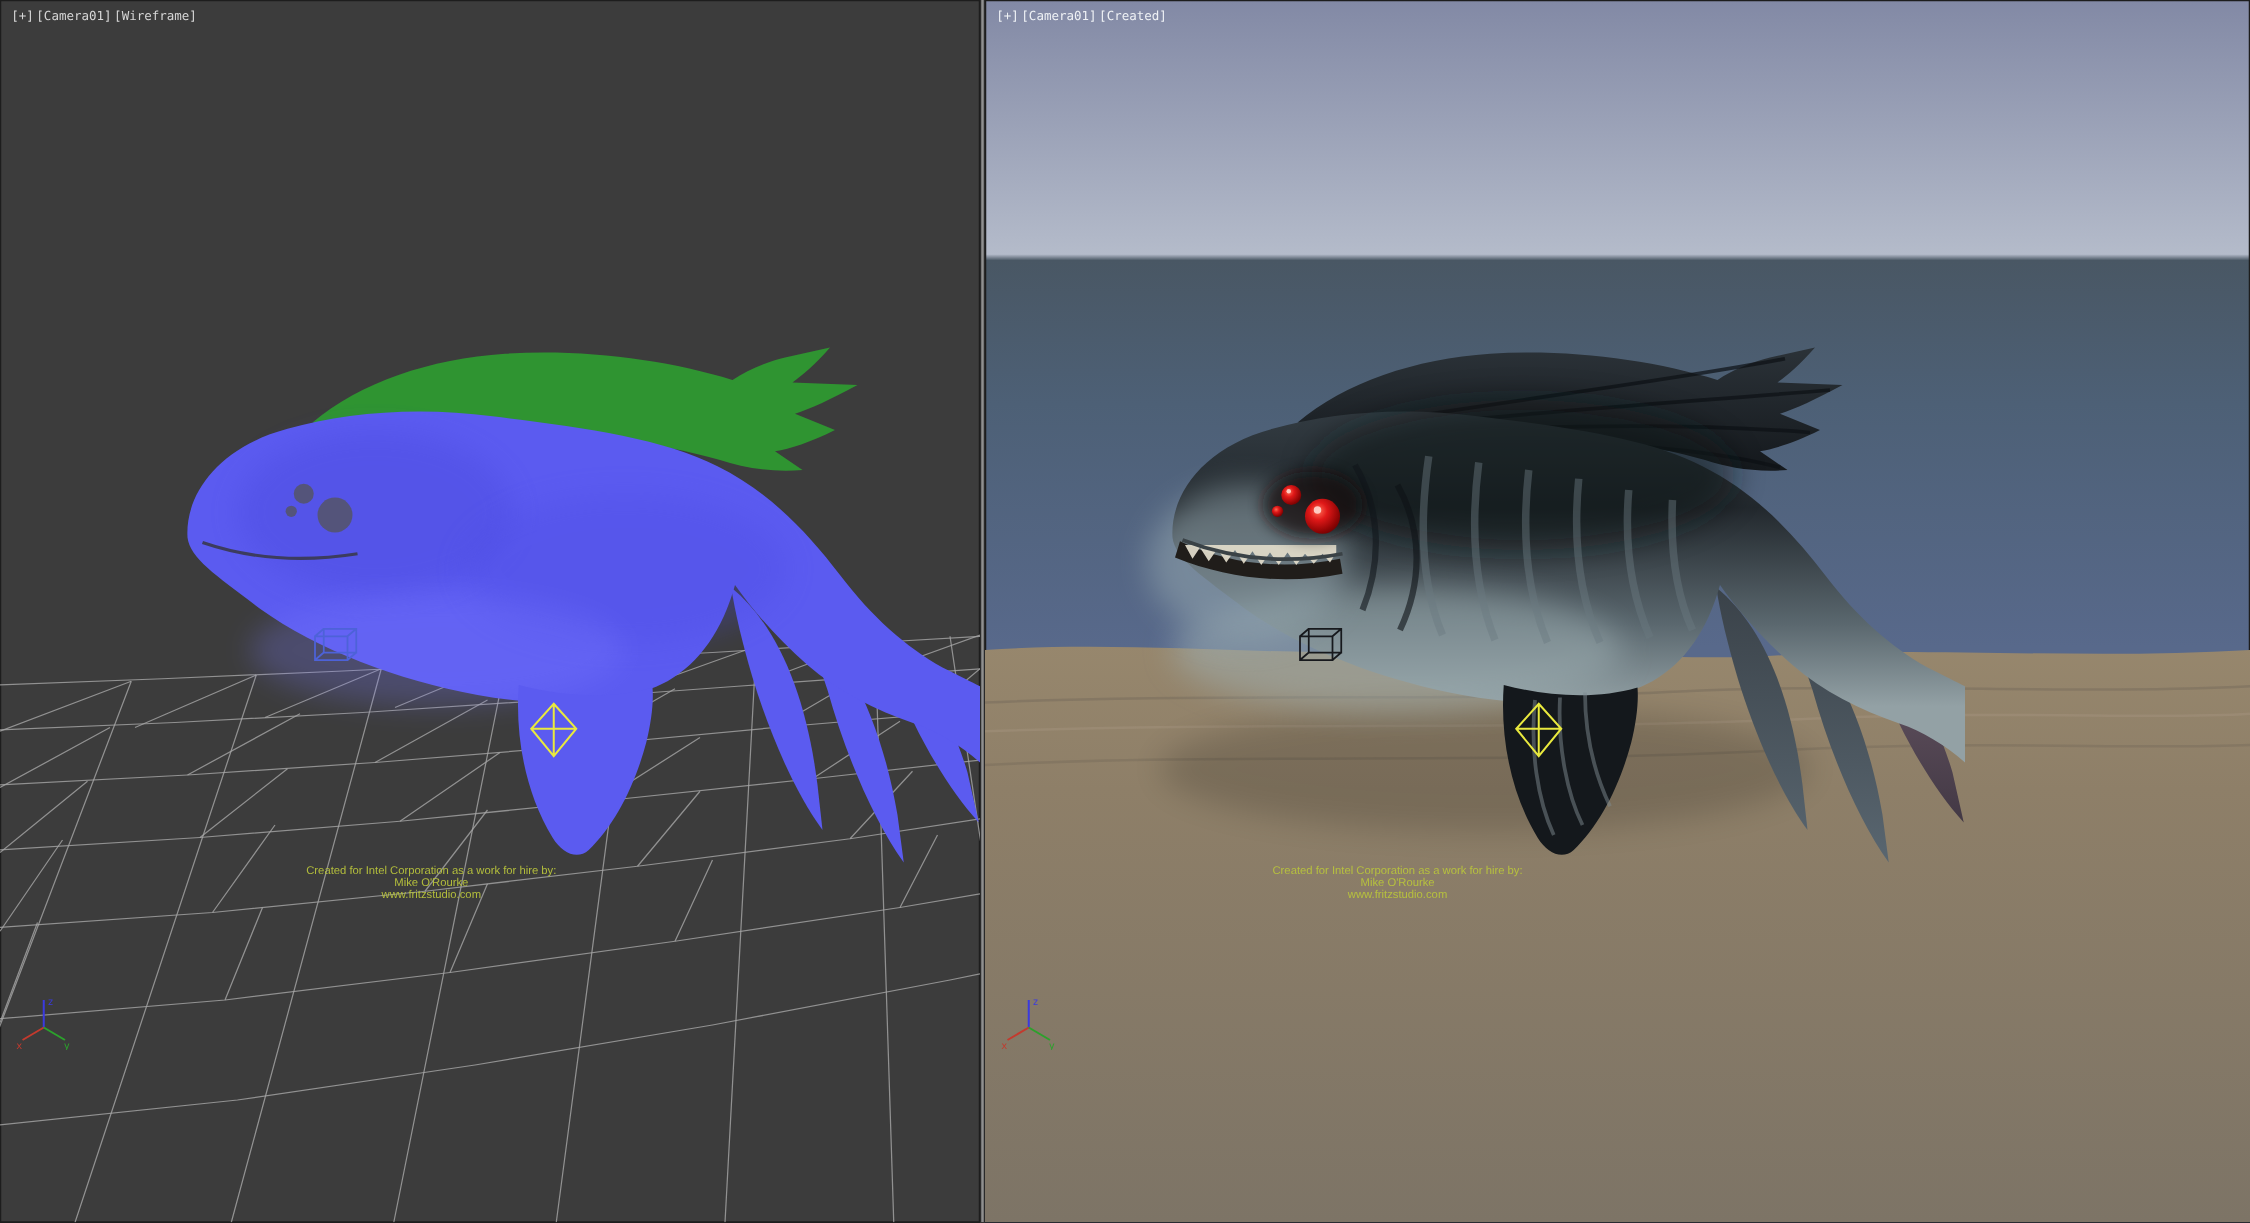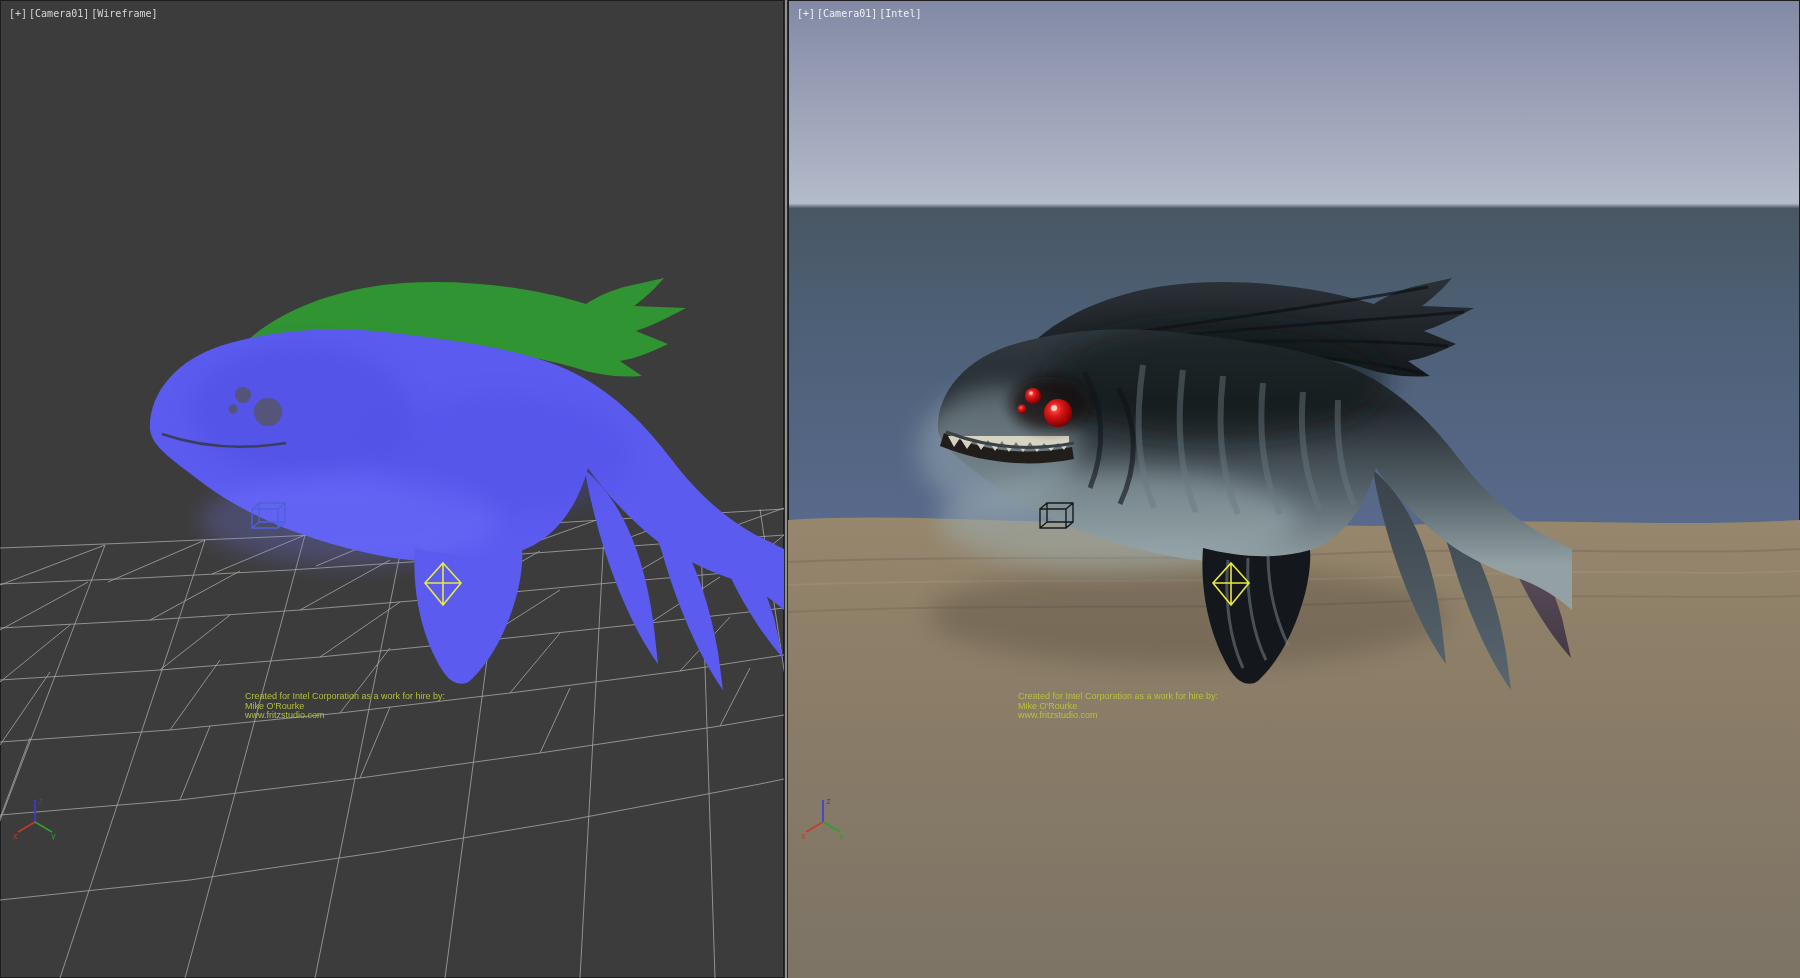--- a/index.html
+++ b/index.html
@@ -21,21 +21,21 @@
       var(--sea-bottom) 53%, var(--sea-bottom) 100%);}
   .divider{width:4px;height:978px;background:var(--splitter-grey);
     border-left:1px solid #2a2a2a;border-right:1px solid #2a2a2a;cursor:col-resize;}
   .scene{position:absolute;inset:0;z-index:1;display:block;}
   .vp-label{position:absolute;top:8px;left:9px;z-index:5;display:flex;gap:2px;
     font-family:"DejaVu Sans Mono",monospace;font-size:10px;line-height:12px;letter-spacing:0;}
   .vp-left .vp-label{color:var(--label-grey);}
   .vp-right .vp-label{color:var(--label-light);}
   .vp-label span{cursor:pointer;}
   .watermark{position:absolute;top:692px;z-index:4;color:var(--watermark-yellow);
-    font-size:9px;line-height:9.5px;white-space:nowrap;opacity:.95;}
+    font-size:9px;line-height:9.5px;white-space:nowrap;opacity:.95;text-align:center;}
   .vp-left .watermark{left:245px;}
   .vp-right .watermark{left:230px;}
   .axis-gizmo{position:absolute;left:12px;top:792px;z-index:4;}
   .ax-x{stroke:#c33a2e;stroke-width:1.6;} .ax-y{stroke:#2ca12c;stroke-width:1.6;}
   .ax-z{stroke:#3a3ae0;stroke-width:1.6;}
   .ax-t{font-family:"DejaVu Sans Mono",monospace;font-size:8px;}
   .ax-tx{fill:#c33a2e;} .ax-ty{fill:#2ca12c;} .ax-tz{fill:#3a3ae0;}
   .grid path{stroke:var(--grid-line);stroke-width:1;fill:none;opacity:.8;}
   .wire-body{fill:var(--wire-blue);}
   .fin-green{fill:var(--fin-green);}
@@ -216,21 +216,21 @@
         <path d="M252,509 h26 v19 h-26 Z M259,503 h26 v19 h-26 Z M252,509 L259,503 M278,509 L285,503 M252,528 L259,522 M278,528 L285,522"></path>
       </g>
       <g class="helper-yellow">
         <path d="M443,563 L461,583 443,605 425,583 Z M425,583 L461,583 M443,563 L443,605"></path>
       </g>
     </svg>
 
     <div class="vp-label">
       <span>[+]</span>
       <span>[Camera01]</span>
-      <span>[Intel]</span>
+      <span>[Created]</span>
     </div>
 
     <div class="watermark">
       <div>Created for Intel Corporation as a work for hire by:</div>
       <div>Mike O'Rourke</div>
       <div>www.fritzstudio.com</div>
     </div>
 
     <svg class="axis-gizmo" width="46" height="48" viewBox="0 0 46 48">
       <line class="ax-z" x1="23" y1="30" x2="23" y2="8"></line>

